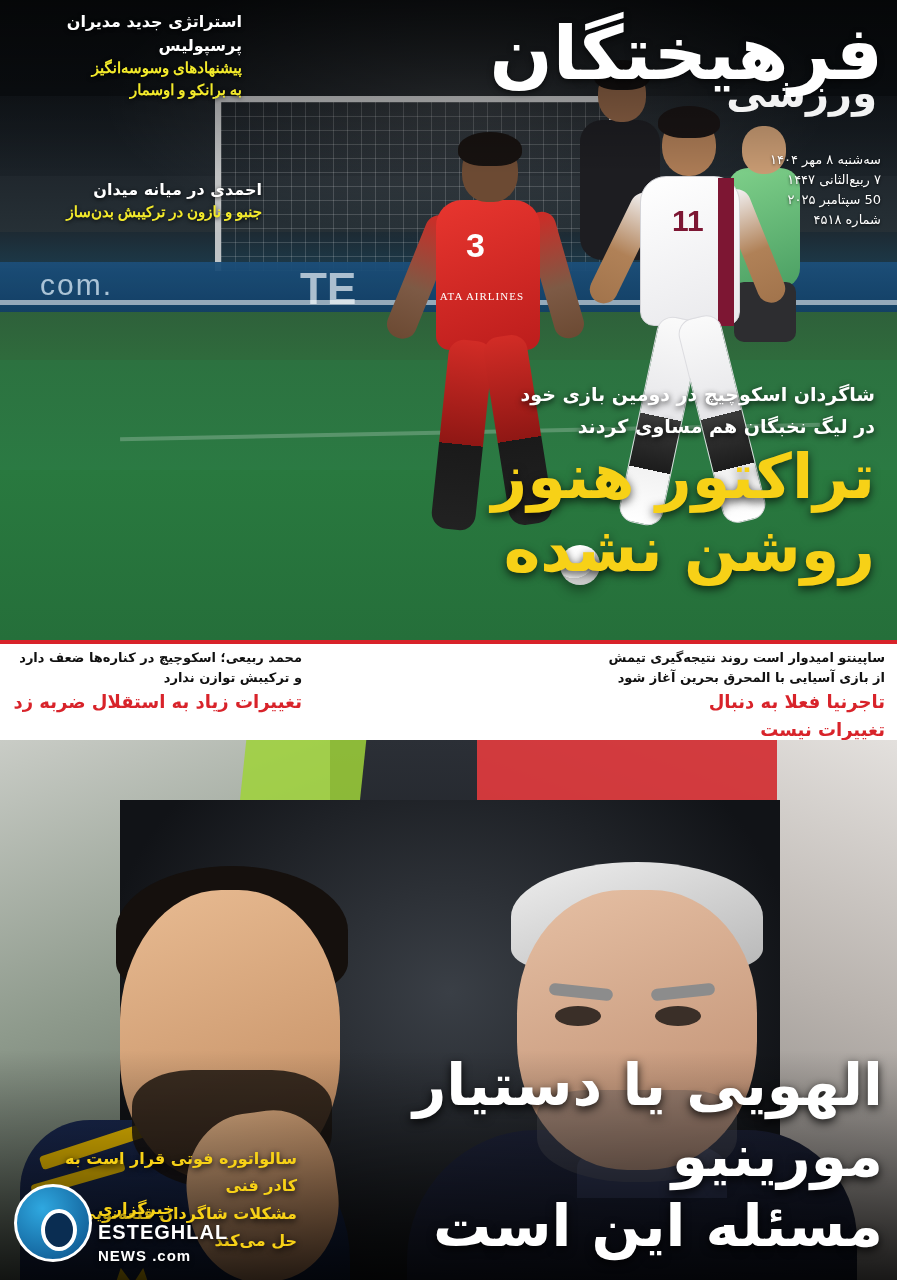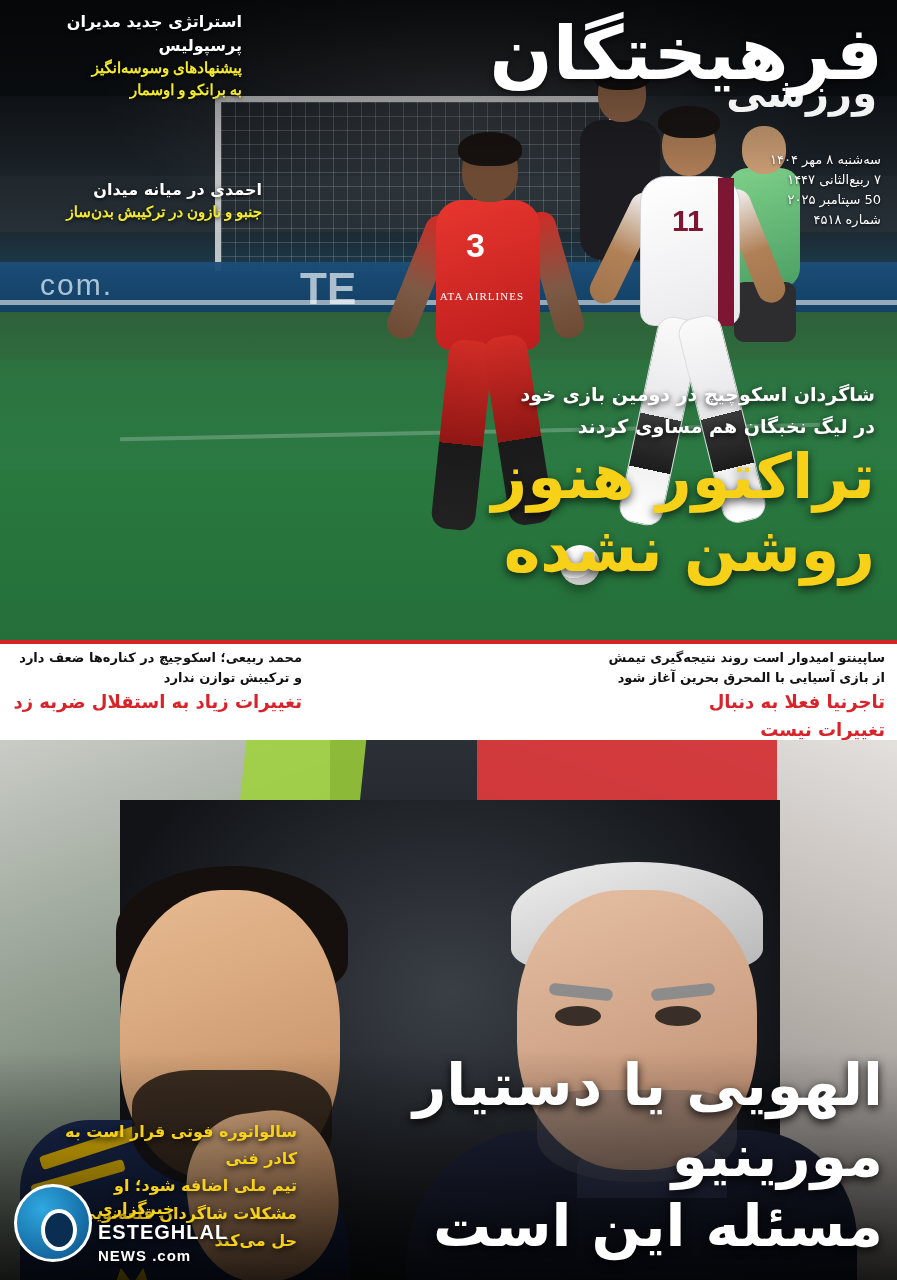--- a/index.html
+++ b/index.html
@@ -507,21 +507,20 @@
     <div class="bottom-overlay"></div>
   </div>
 
   <div class="bottom-title">
     <div>الهویی یا دستیار مورینیو</div>
     <div>مسئله این است</div>
   </div>
 
   <div class="bottom-teaser">
     <div>سالواتوره فوتی قرار است به کادر فنی</div>
-    <div>تیم ملی اضافه شود؛ او</div>
     <div>مشکلات شاگردان قلعه‌نویی را حل می‌کند</div>
   </div>
 
   <div class="watermark">
     <div class="wm-circle"></div>
     <div class="wm-fa">خبرگزاری</div>
     <div class="wm-text">ESTEGHLAL</div>
     <div class="wm-sub">NEWS .com</div>
   </div>
 

